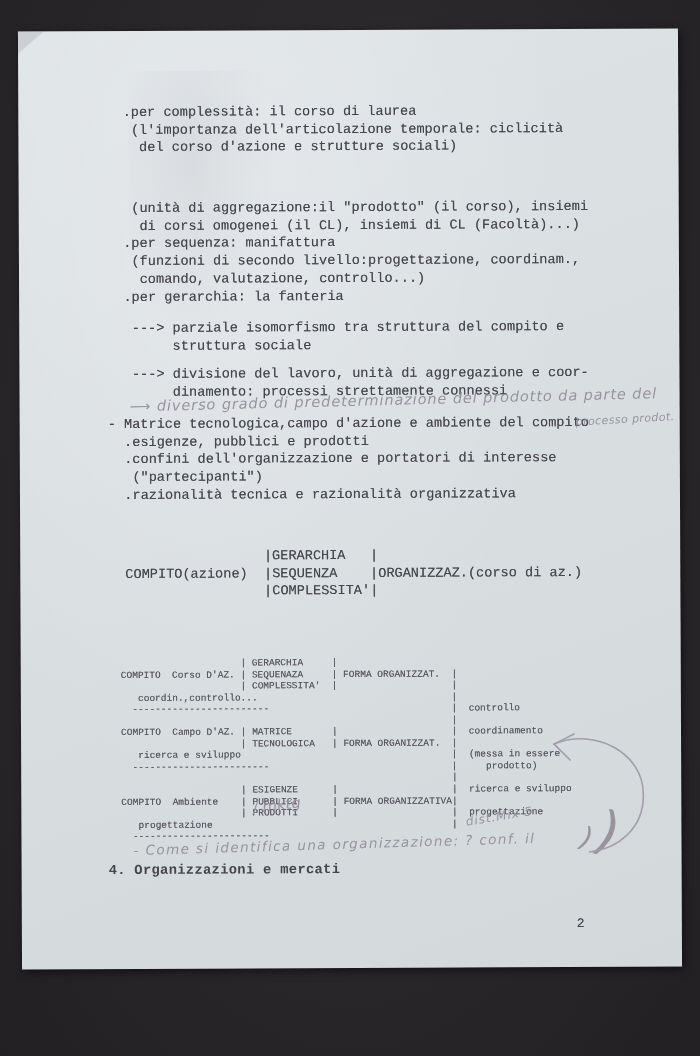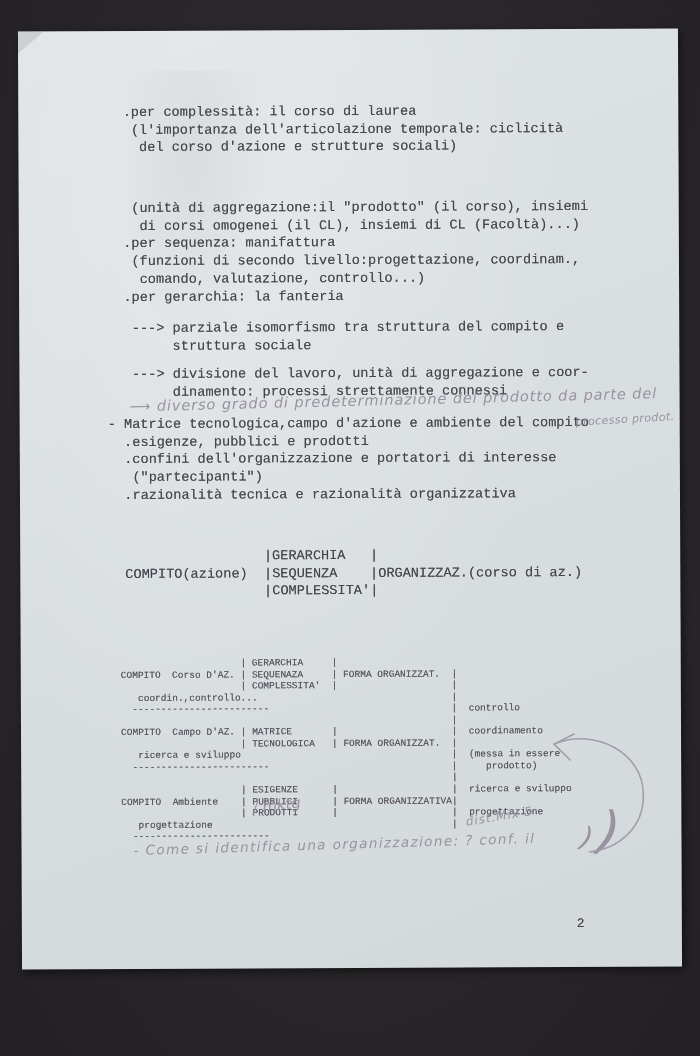--- a/index.html
+++ b/index.html
@@ -107,20 +107,21 @@
   <div class="hw hw-mktg">/ mktg</div>
 
   <div class="hw hw-scribble">dist.Mix 5</div>
 
   <div class="hw hw-bracket-big">)</div>
 
   <div class="hw hw-bracket-small">)</div>
 
   <div class="hw hw-bottom-note">- Come si identifica una organizzazione: ? conf. il</div>
 
+  <pre class="typed-heading" style="left:87px;top:831px;">4. Organizzazioni e mercati</pre>
 
   <pre class="typed-main page-num" style="left:555px;top:886px;">2</pre>
 
   <svg class="sketch" width="660" height="938" viewBox="0 0 660 938">
     <path d="M 533 715 C 575 698 622 725 622 765 C 623 800 596 820 568 823" fill="none" stroke="#a39cab" stroke-width="1.6" stroke-linecap="round"></path>
     <path d="M 533 715 L 553 705" fill="none" stroke="#a39cab" stroke-width="1.6" stroke-linecap="round"></path>
     <path d="M 533 715 L 549 731" fill="none" stroke="#a39cab" stroke-width="1.6" stroke-linecap="round"></path>
   </svg>
 </div>
 

